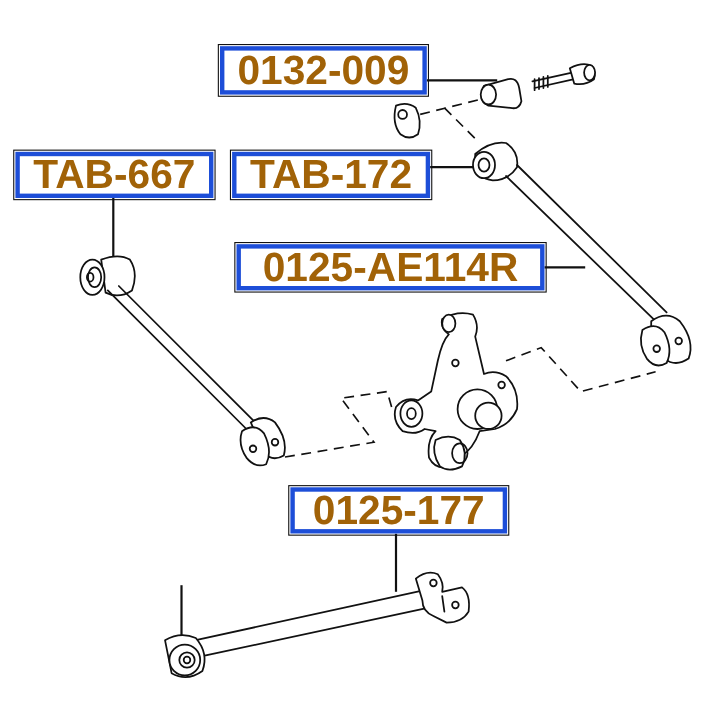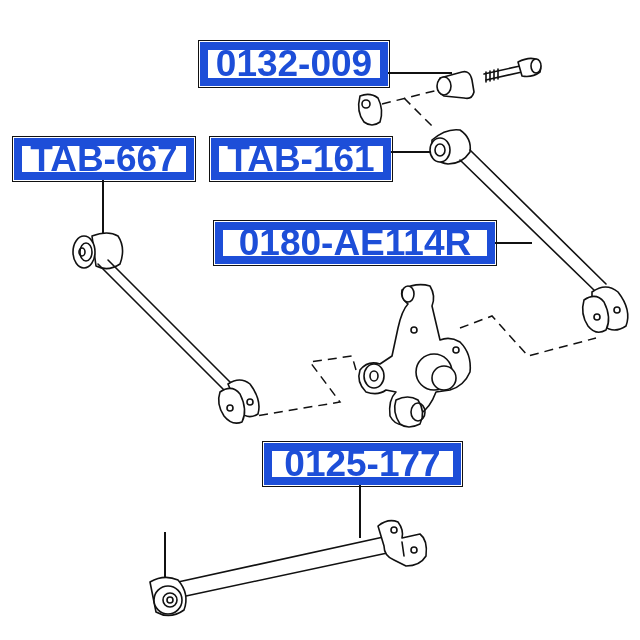--- a/index.html
+++ b/index.html
@@ -1,23 +1,23 @@
 <!DOCTYPE html>
 <html><head>
 <meta charset="utf-8">
 <style>
   html, body { margin:0; padding:0; background:#ffffff; }
   #stage { position:relative; width:640px; height:640px; background:#ffffff; overflow:hidden; }
   svg.art { position:absolute; left:0; top:0; width:640px; height:640px; }
   .label {
     position:absolute; box-sizing:border-box;
-    border:8px solid #1d4ed8; background:#fff;
+    border:4px solid #1d4ed8; background:#fff;
     outline:1px solid #111; outline-offset:1px;
     font-family:"Liberation Sans", sans-serif; font-weight:bold;
-    color:#1d4ed8; font-size:37px; line-height:38px;
+    color:#a16207; font-size:37px; line-height:38px;
     display:flex; align-items:center; justify-content:center;
     letter-spacing:0px; white-space:nowrap; cursor:pointer;
   }
   .ln { stroke:#111; stroke-width:1.6; fill:none; stroke-linecap:round; stroke-linejoin:round; }
   .lw { stroke:#111; stroke-width:1.6; fill:#fff; stroke-linecap:round; stroke-linejoin:round; }
   .lead { stroke:#111; stroke-width:2; fill:none; }
   .dash { stroke:#111; stroke-width:1.5; fill:none; stroke-dasharray:9 6; }
 </style>
 </head>
 <body>
@@ -108,20 +108,20 @@
       <ellipse class="lw" cx="168" cy="600" rx="14" ry="14"></ellipse>
       <ellipse class="ln" cx="170" cy="600" rx="7" ry="7"></ellipse>
       <ellipse class="ln" cx="170" cy="600" rx="3" ry="3"></ellipse>
     </g>
   </svg>
 
   <div class="label" style="left:200px; top:42px; width:188px; height:44px;">0132-009</div>
 
   <div class="label" style="left:14px; top:138px; width:180px; height:42px;">TAB-667</div>
 
-  <div class="label" style="left:211px; top:138px; width:180px; height:42px;">TAB-161</div>
+  <div class="label" style="left:211px; top:138px; width:180px; height:42px;">TAB-172</div>
 
-  <div class="label" style="left:215px; top:222px; width:280px; height:42px;">0180-AE114R</div>
+  <div class="label" style="left:215px; top:222px; width:280px; height:42px;">0125-AE114R</div>
 
   <div class="label" style="left:264px; top:443px; width:197px; height:42px;">0125-177</div>
 
 
 </div>
 
 </body></html>

